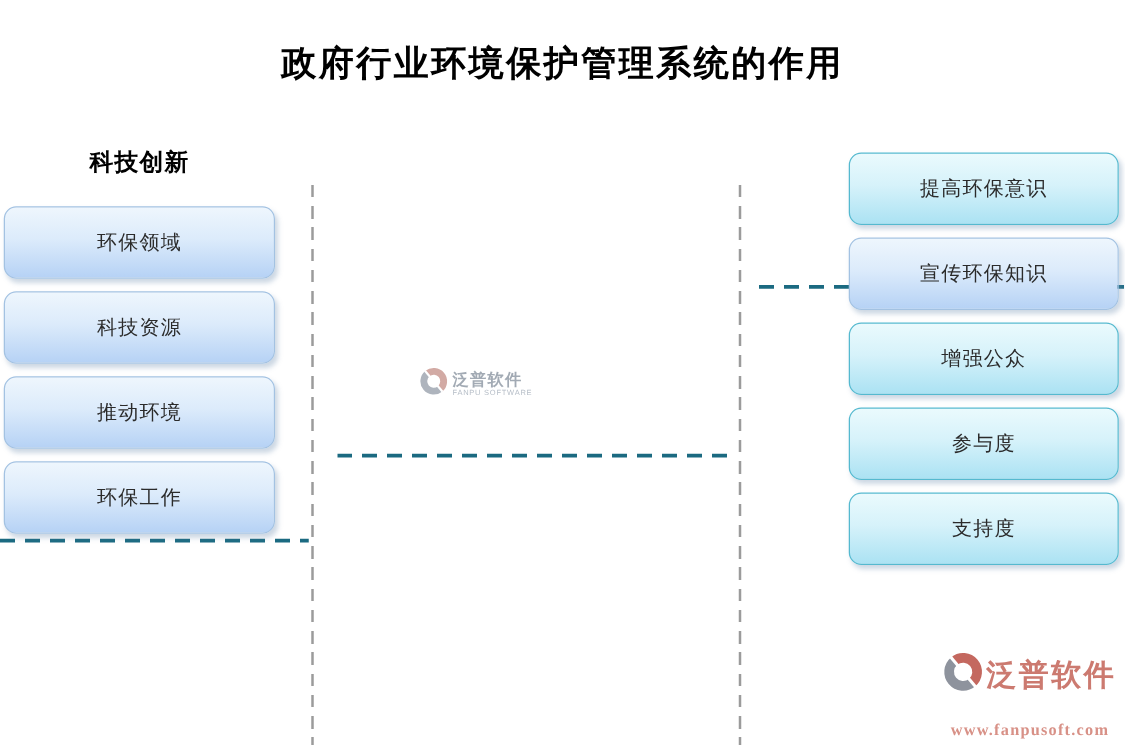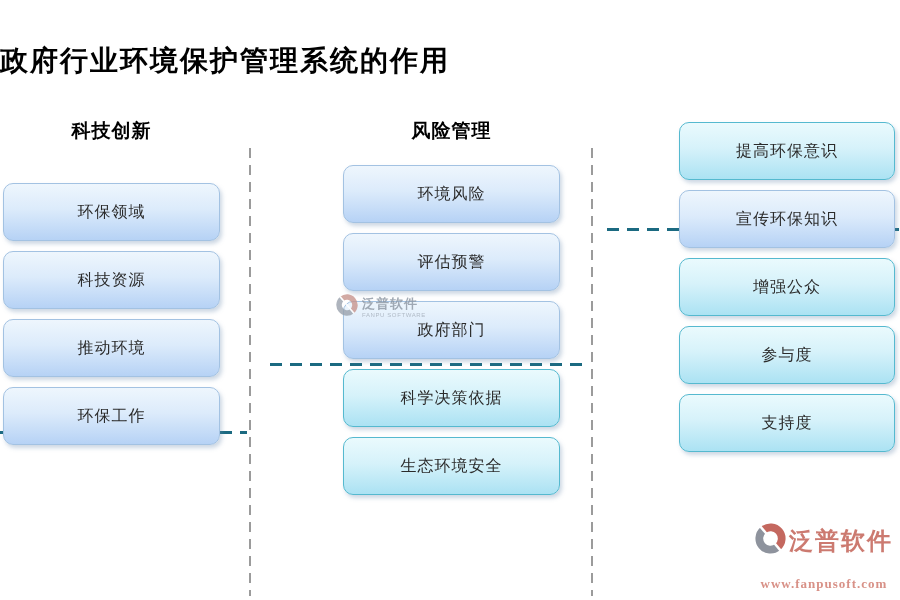--- a/index.html
+++ b/index.html
@@ -2,27 +2,27 @@
 <html><head>
 <meta charset="utf-8">
 <style>
   * { margin:0; padding:0; box-sizing:border-box; }
   html,body { width:900px; height:600px; background:#ffffff; overflow:hidden; }
   body { font-family:"Liberation Serif","DejaVu Serif",serif; position:relative; }
 
   .canvas { position:absolute; left:0; top:0; width:900px; height:600px; background:#fff; }
 
   .title {
-    position:absolute; top:42px; left:0; width:900px;
-    text-align:left; font-size:28px; font-weight:600; color:#000;
+    position:absolute; top:32px; left:0; width:900px;
+    text-align:center; font-size:28px; font-weight:600; color:#000;
     letter-spacing:2px;
   }
 
   .col { position:absolute; top:122px; display:flex; flex-direction:column; }
-  .col-1 { left:3px;   width:217px;gap:18px; }
+  .col-1 { left:3px;   width:217px; }
   .col-2 { left:343px; width:217px; }
   .col-3 { left:679px; width:216px; }
 
   .col-header {
     text-align:center; font-size:19px; font-weight:700; color:#000;
     height:18px; line-height:18px; margin-bottom:25px; letter-spacing:1px;
   }
 
   .boxes { display:flex; flex-direction:column; gap:10px; }
 
@@ -100,40 +100,20 @@
         </div>
       <div class="box blue">
         <span>推动环境</span>
         </div>
       <div class="box blue">
         <span>环保工作</span>
         </div>
     </div>
   </div>
 
-  <div class="col col-2">
-    <div class="col-header">风险管理</div>
-    <div class="boxes">
-      <div class="box blue">
-        <span>环境风险</span>
-        </div>
-      <div class="box blue">
-        <span>评估预警</span>
-        </div>
-      <div class="box blue">
-        <span>政府部门</span>
-        </div>
-      <div class="box cyan">
-        <span>科学决策依据</span>
-        </div>
-      <div class="box cyan">
-        <span>生态环境安全</span>
-        </div>
-    </div>
-  </div>
 
   <div class="col col-3">
     <div class="boxes">
       <div class="box cyan">
         <span>提高环保意识</span>
         </div>
       <div class="box blue">
         <span>宣传环保知识</span>
         </div>
       <div class="box cyan">

